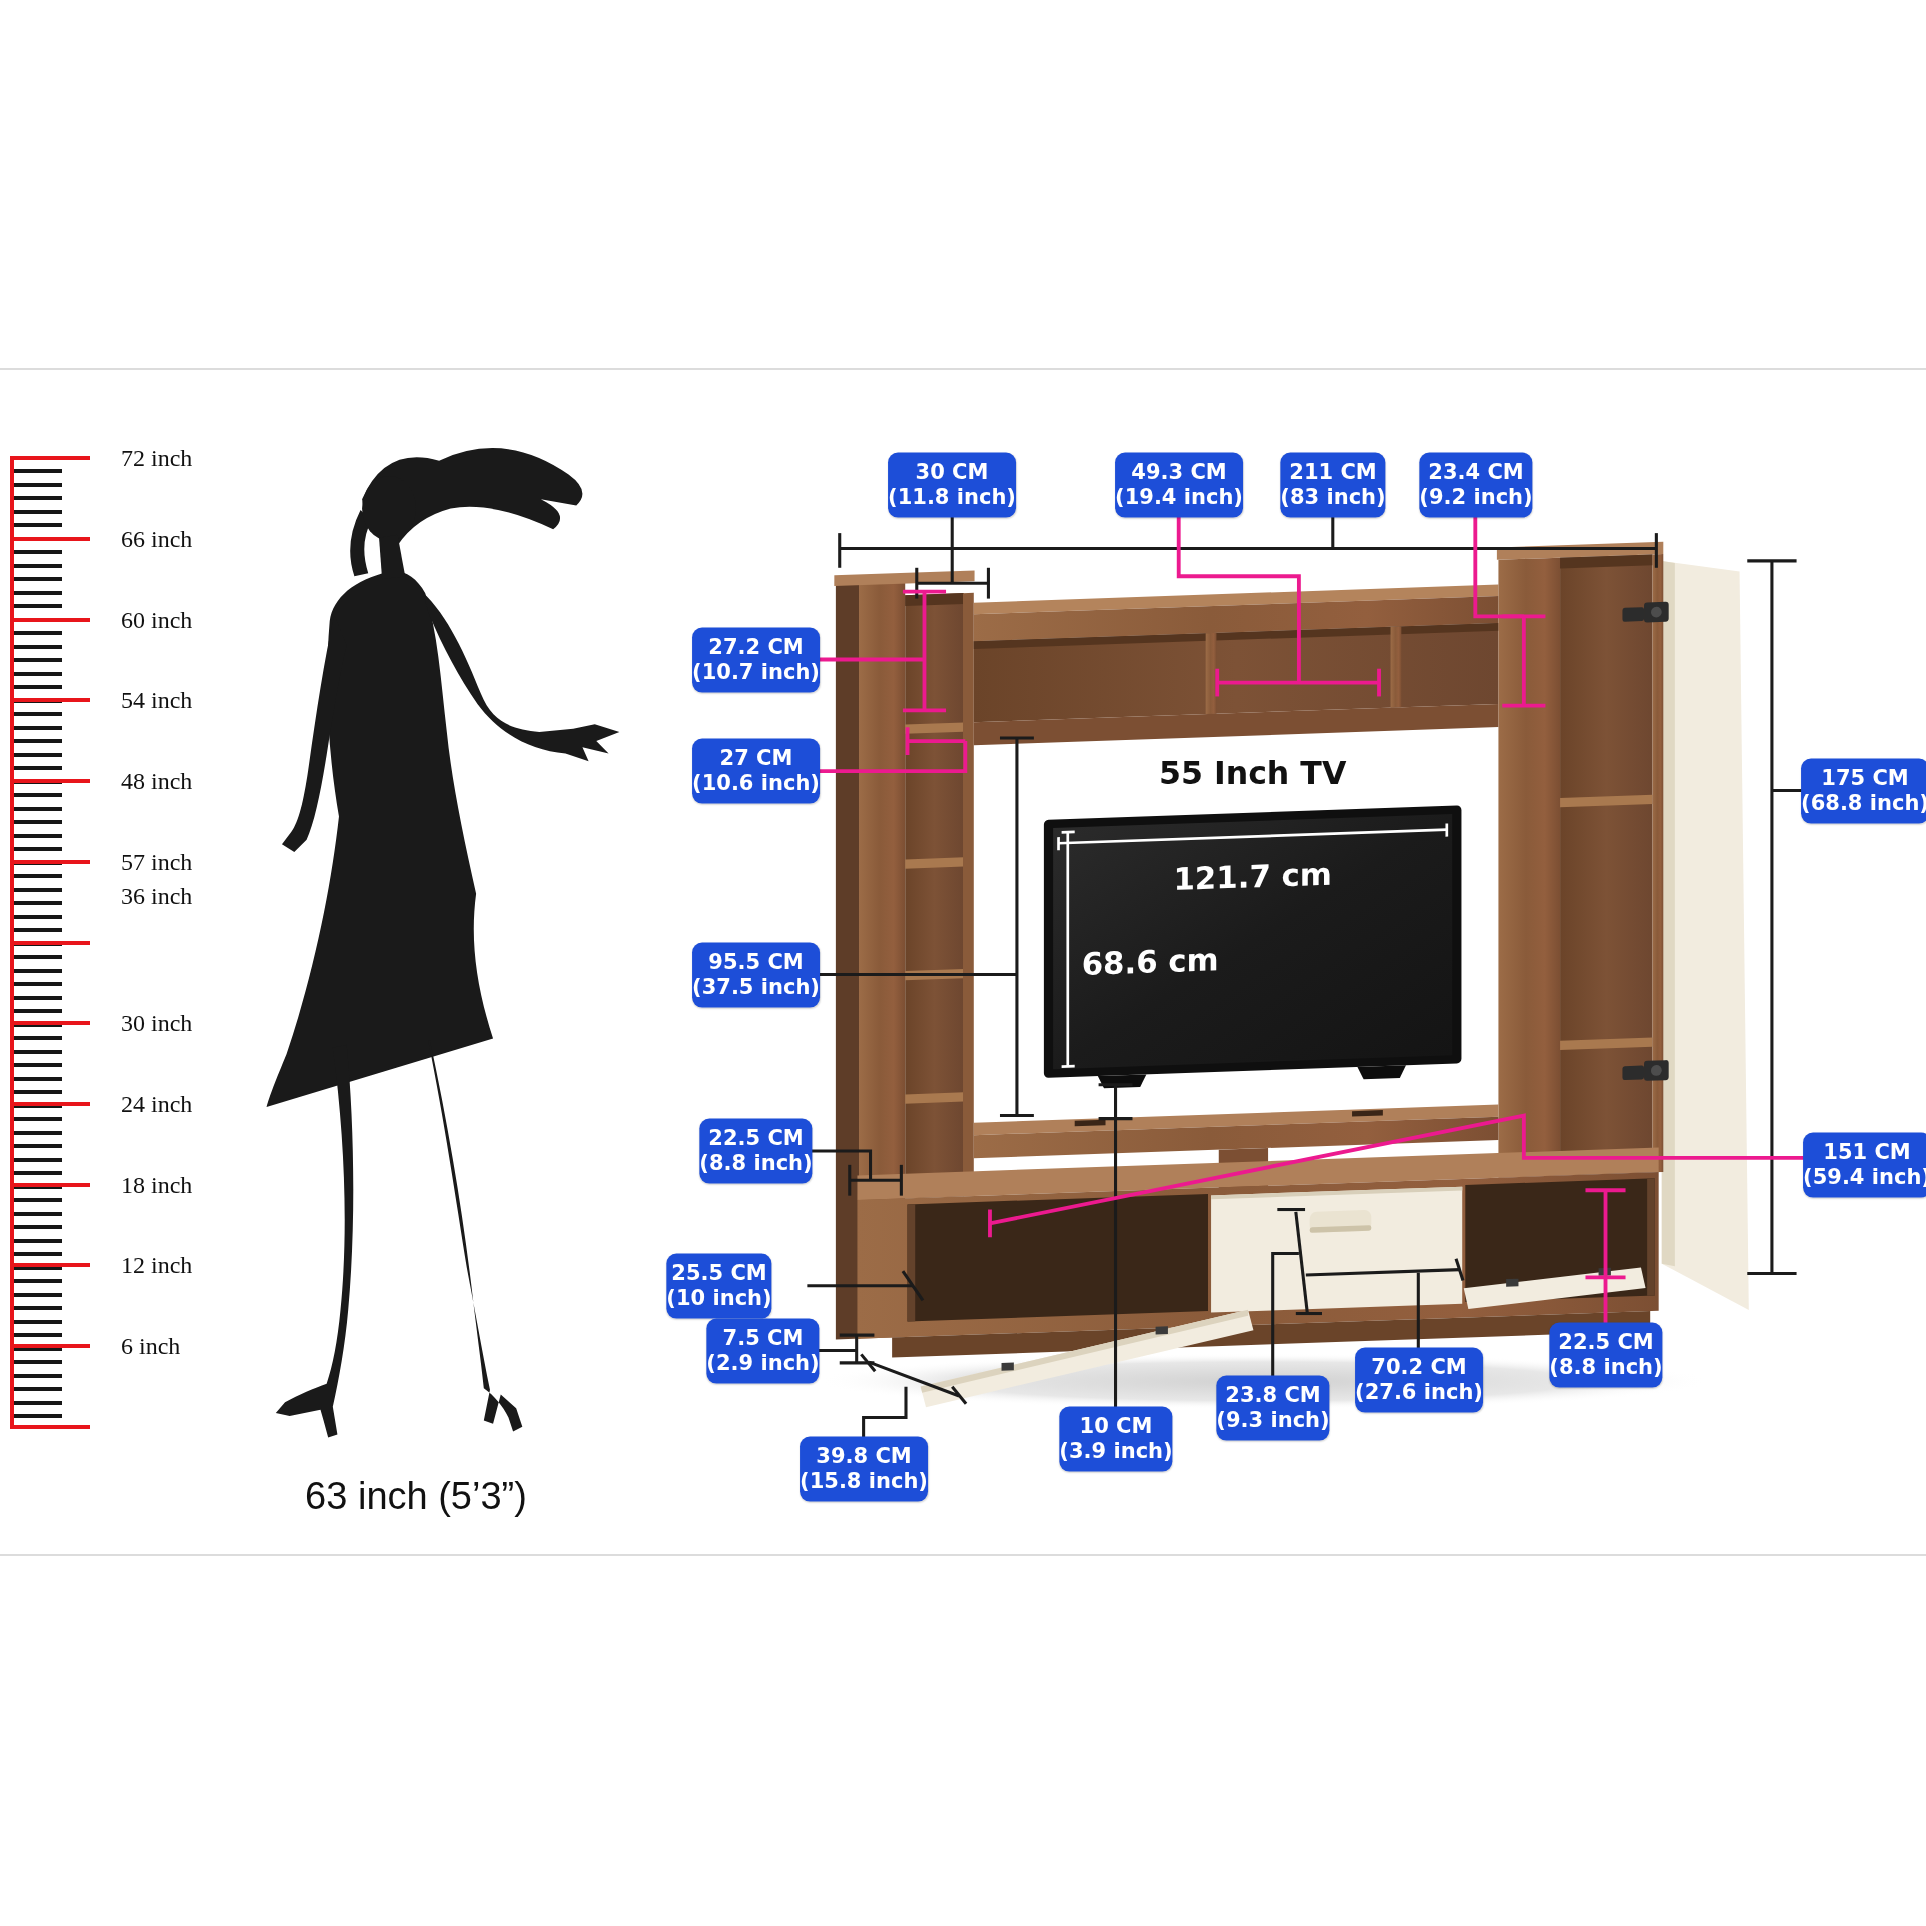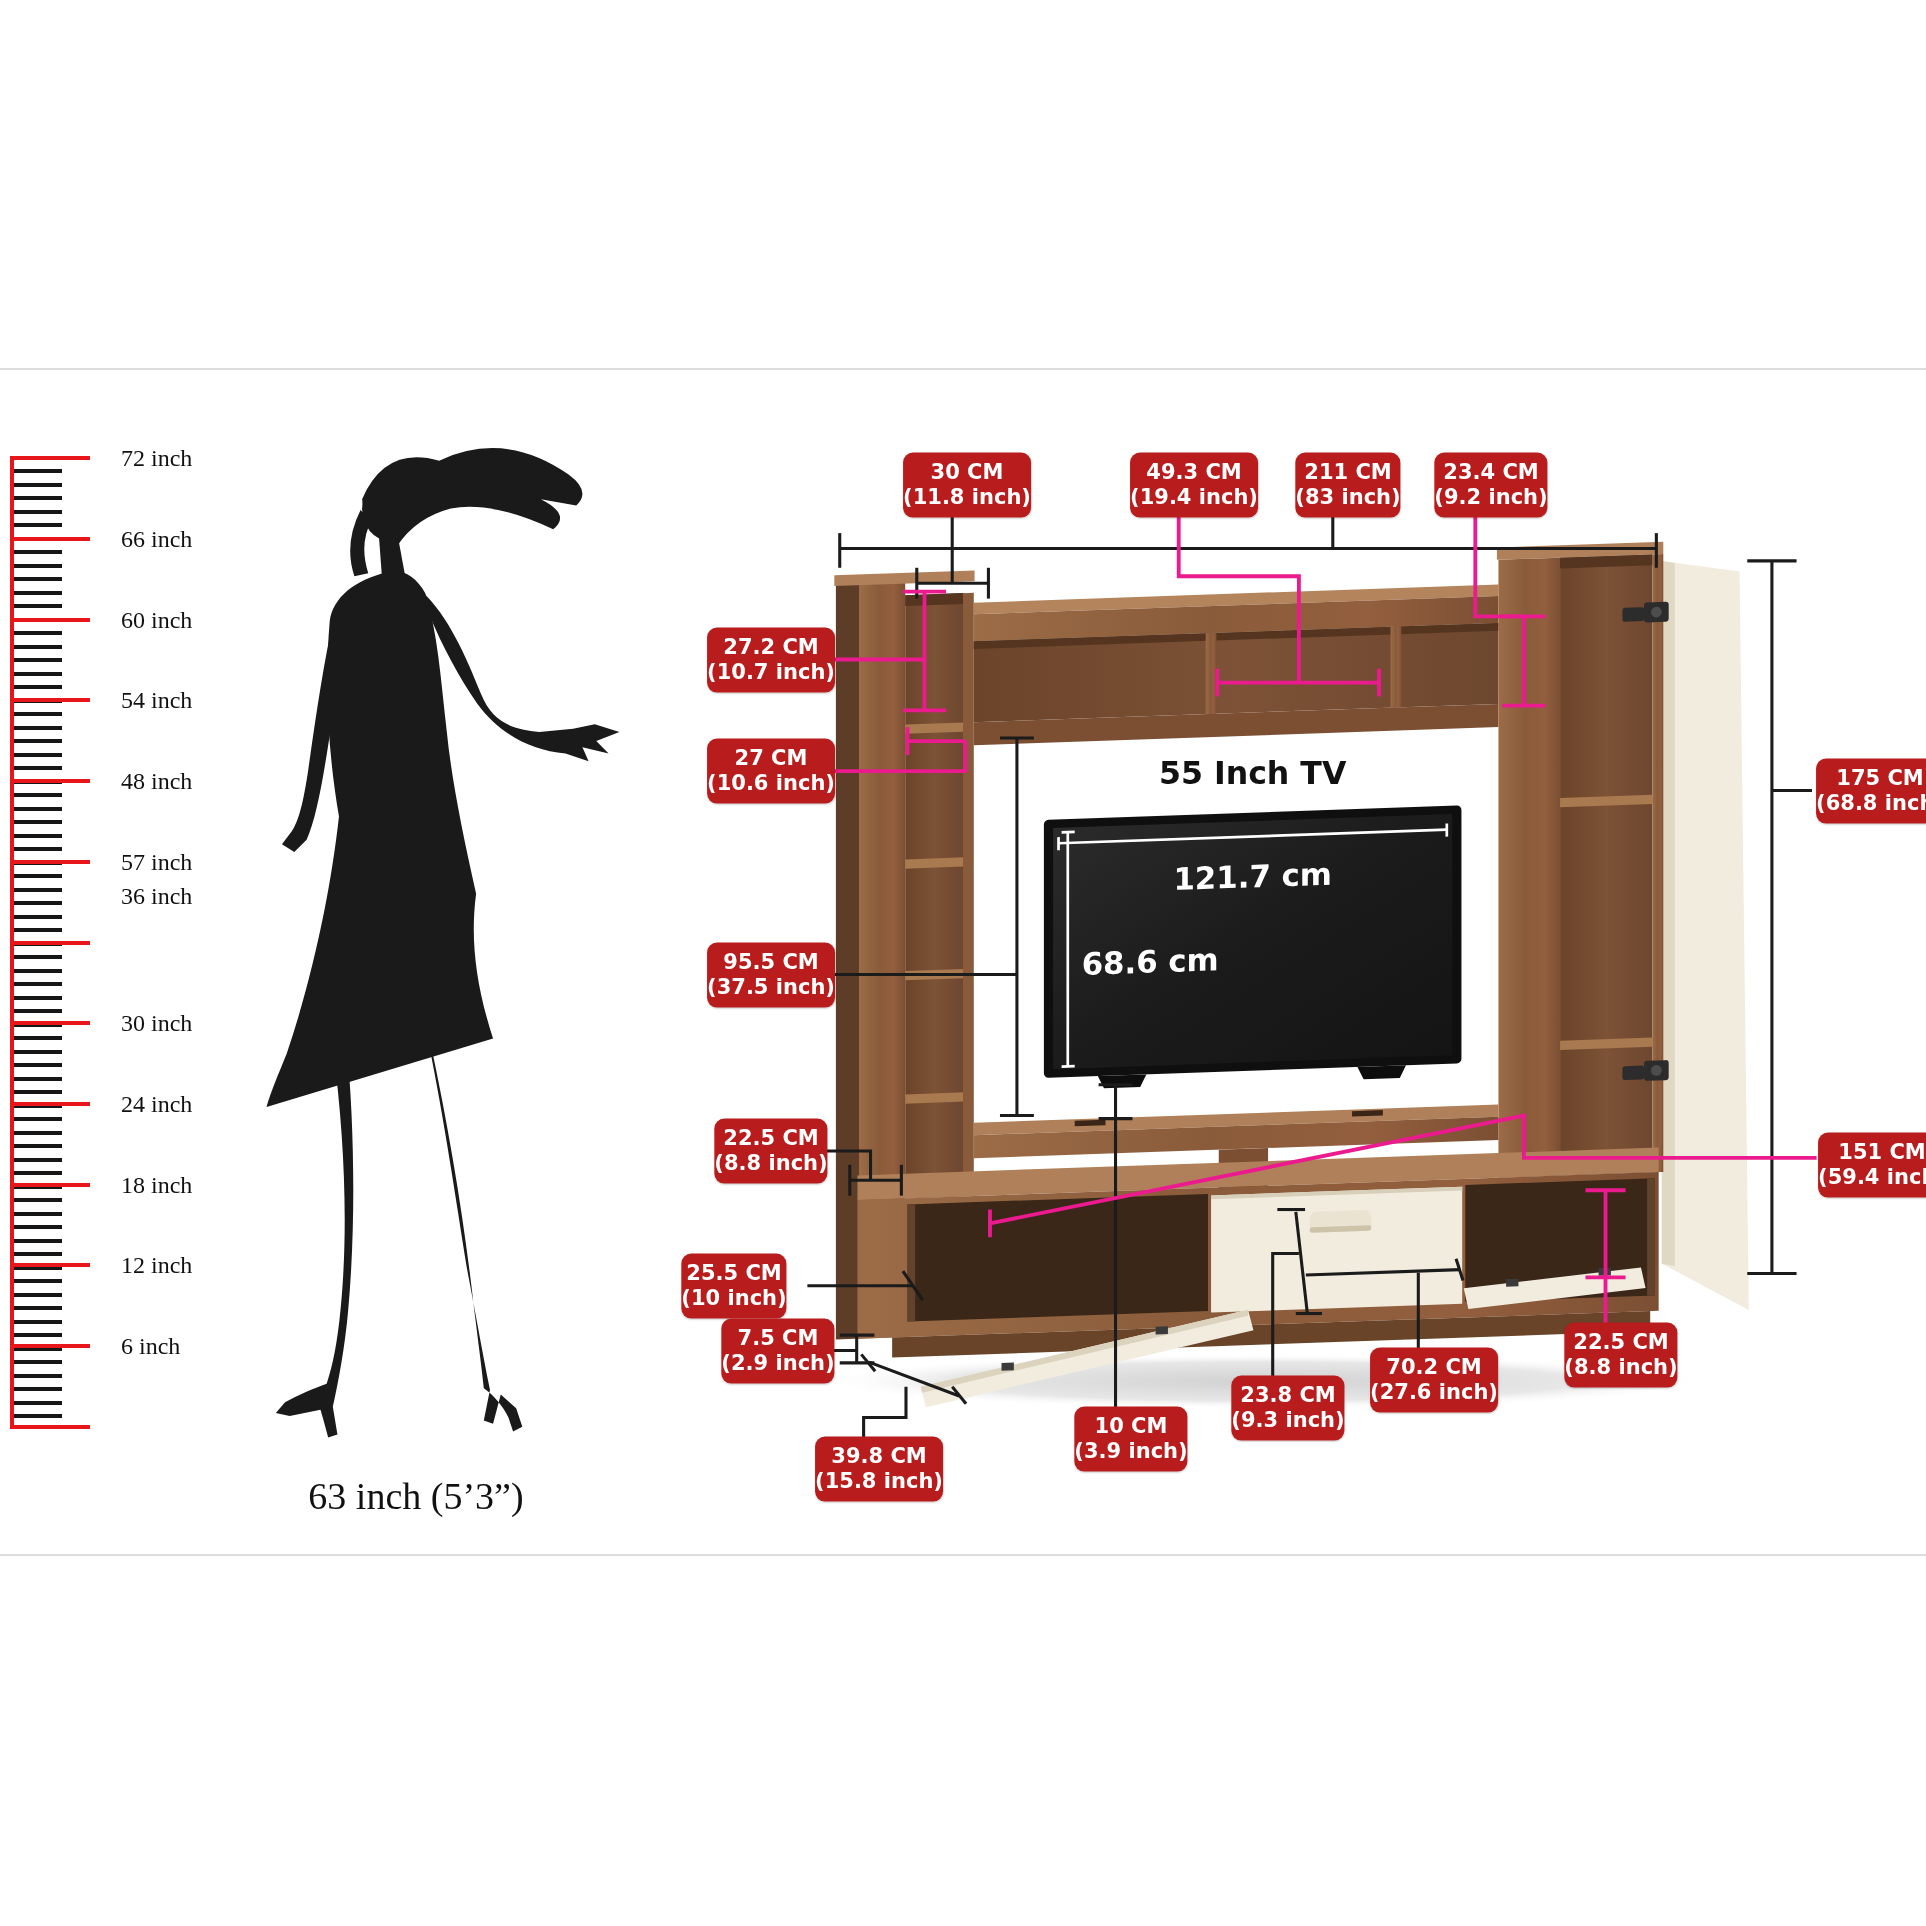--- a/index.html
+++ b/index.html
@@ -7,25 +7,25 @@
           font-family:"DejaVu Sans","Liberation Sans",sans-serif;}
   .sep{position:absolute;left:0;width:1926px;height:2.3px;background:#dcdcdc;}
   
   #ruler-ticks{position:absolute;left:10px;top:456px;width:52px;height:972px;
     background:repeating-linear-gradient(to bottom,#161616 0 3.9px,transparent 3.9px 13.5px);}
   #ruler-vline{position:absolute;left:10px;top:456px;width:3.9px;height:972px;background:#e8151b;}
   .ruler-major{position:absolute;left:10px;width:80px;height:3.9px;background:#e8151b;}
   .ruler-label{position:absolute;left:101px;font-family:"Liberation Serif",serif;
     font-size:24px;color:#111;white-space:nowrap;transform:translateY(-50%);margin-left:20px;}
   #figure-caption{position:absolute;left:416px;top:1496px;transform:translate(-50%,-50%);
-    font-family:Liberation Serif, serif;font-size:38px;color:#111;white-space:nowrap;text-align:right;}
+    font-family:Liberation Sans, sans-serif;font-size:38px;color:#111;white-space:nowrap;text-align:right;}
   
-  .dim{position:absolute;transform:translate(-50%,-50%);background:#b91c1c;color:#ffffff;
+  .dim{position:absolute;transform:translate(-50%,-50%);background:#1d4ed8;color:#ffffff;
     border-radius:10px;padding:7px 0;text-align:center;font-weight:bold;font-size:21px;
-    line-height:25.4px;white-space:nowrap;box-shadow:0 0.8px 1.5px rgba(0,0,0,.15);margin-left:15px;}
+    line-height:25.4px;white-space:nowrap;box-shadow:0 0.8px 1.5px rgba(0,0,0,.15);}
   .dim span{display:block;}
   svg{position:absolute;left:0;top:0;}
 </style>
 </head>
 <body>
 
 <div id="canvas">
 
   <div class="sep" style="top:368px"></div>
   <div class="sep" style="top:1554px"></div>

